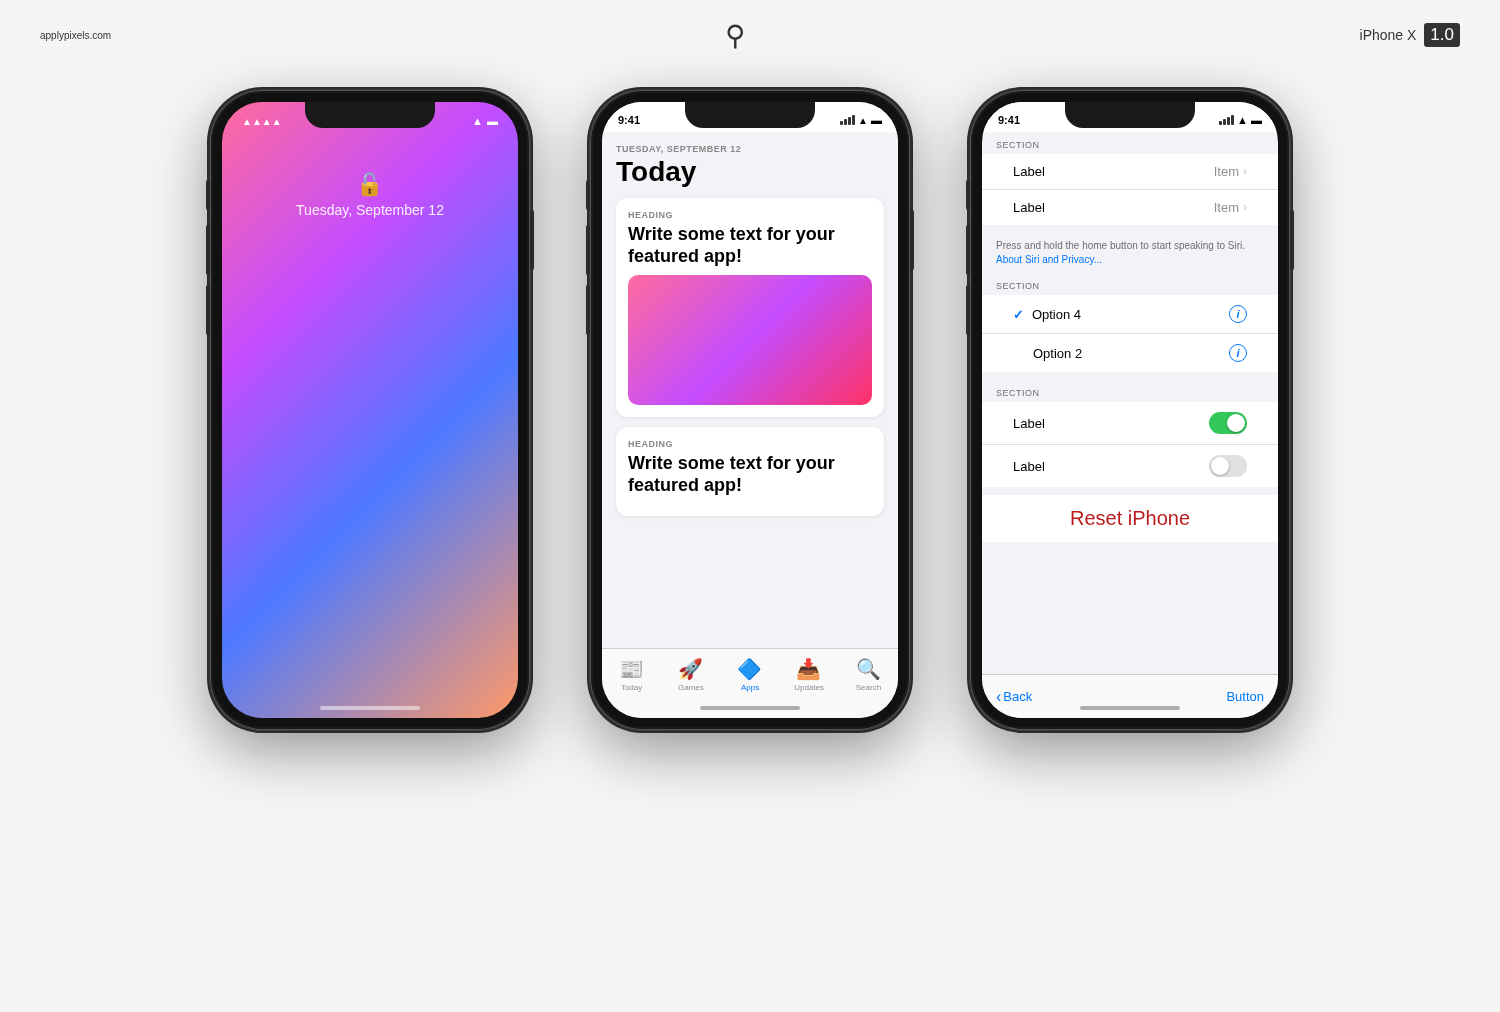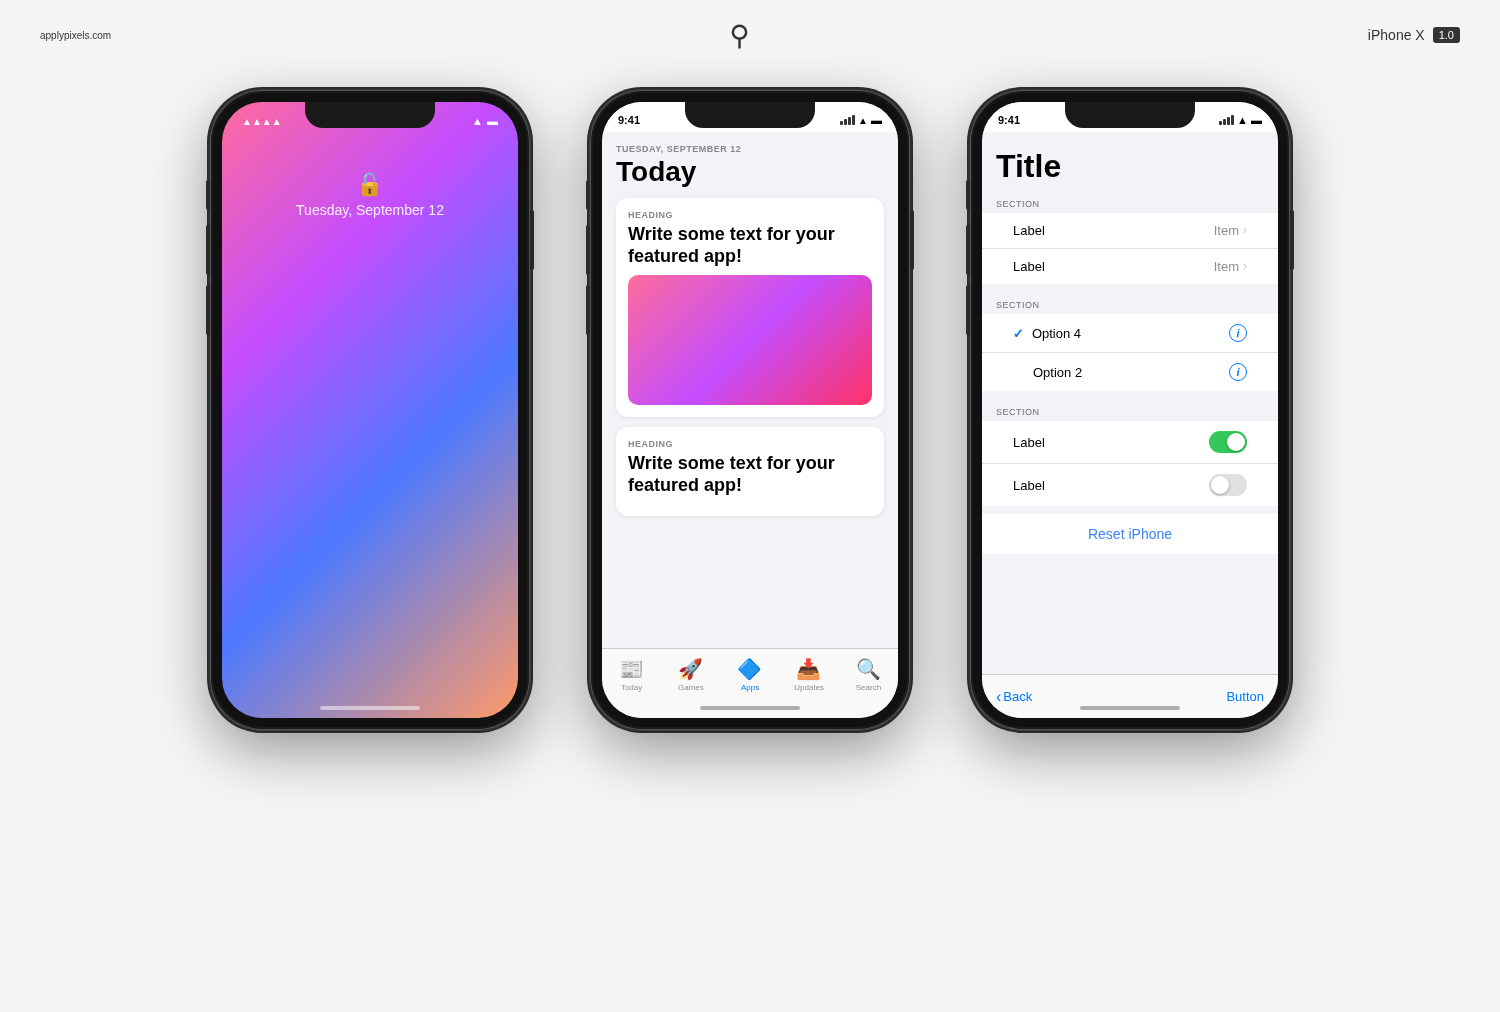--- a/index.html
+++ b/index.html
@@ -37,21 +37,21 @@
       align-items: center;
       gap: 8px;
     }
     .header-device {
       font-size: 14px;
       color: #333;
     }
     .header-version {
       background: #333;
       color: #fff;
-      font-size: 11px;
+      font-size: 17px;
       padding: 2px 6px;
       border-radius: 3px;
     }
 
     
     .phones-container {
       position: absolute;
       top: 70px;
       left: 0; right: 0;
       display: flex;
@@ -415,22 +415,22 @@
 
     
     .reset-row {
       background: white;
       display: flex;
       align-items: center;
       justify-content: center;
       padding: 12px;
     }
     .reset-text {
-      font-size: 14px;
-      color: #3b82f6;
+      font-size: 20px;
+      color: #b91c1c;
       text-align: right;
     }
 
     
     .settings-nav-bar {
       height: 44px;
       background: rgba(249,249,249,0.95);
       border-top: 0.5px solid #ccc;
       display: flex;
       align-items: center;
@@ -565,23 +565,20 @@
               <div class="signal-bar" style="height:4px;"></div>
               <div class="signal-bar" style="height:6px;"></div>
               <div class="signal-bar" style="height:8px;"></div>
               <div class="signal-bar" style="height:10px;"></div>
             </div>
             <span style="font-size:11px;">▲</span>
             <span style="font-size:11px;font-weight:600;">▬</span>
           </div>
         </div>
 
-        <div class="settings-header-area">
-          <div class="settings-title-text">Title</div>
-        </div>
 
         <div class="settings-content">
 
           <div class="settings-section-label">SECTION</div>
           <div class="settings-group">
             <div class="settings-row">
               <span class="settings-row-label">Label</span>
               <div class="settings-row-right">
                 <span>Item</span>
                 <span class="chevron">›</span>
@@ -589,20 +586,24 @@
             </div>
             <div class="settings-row">
               <span class="settings-row-label">Label</span>
               <div class="settings-row-right">
                 <span>Item</span>
                 <span class="chevron">›</span>
               </div>
             </div>
           </div>
 
+          <div class="siri-note">
+            <span>Press and hold the home button to start speaking to Siri.</span>
+            <span class="siri-link">About Siri and Privacy...</span>
+          </div>
 
           <div class="settings-section-label">SECTION</div>
           <div class="settings-group">
             <div class="settings-row">
               <div style="display:flex;align-items:center;gap:8px;">
                 <span class="checkmark">✓</span>
                 <span class="settings-row-label">Option 4</span>
               </div>
               <div class="info-btn">i</div>
             </div>

